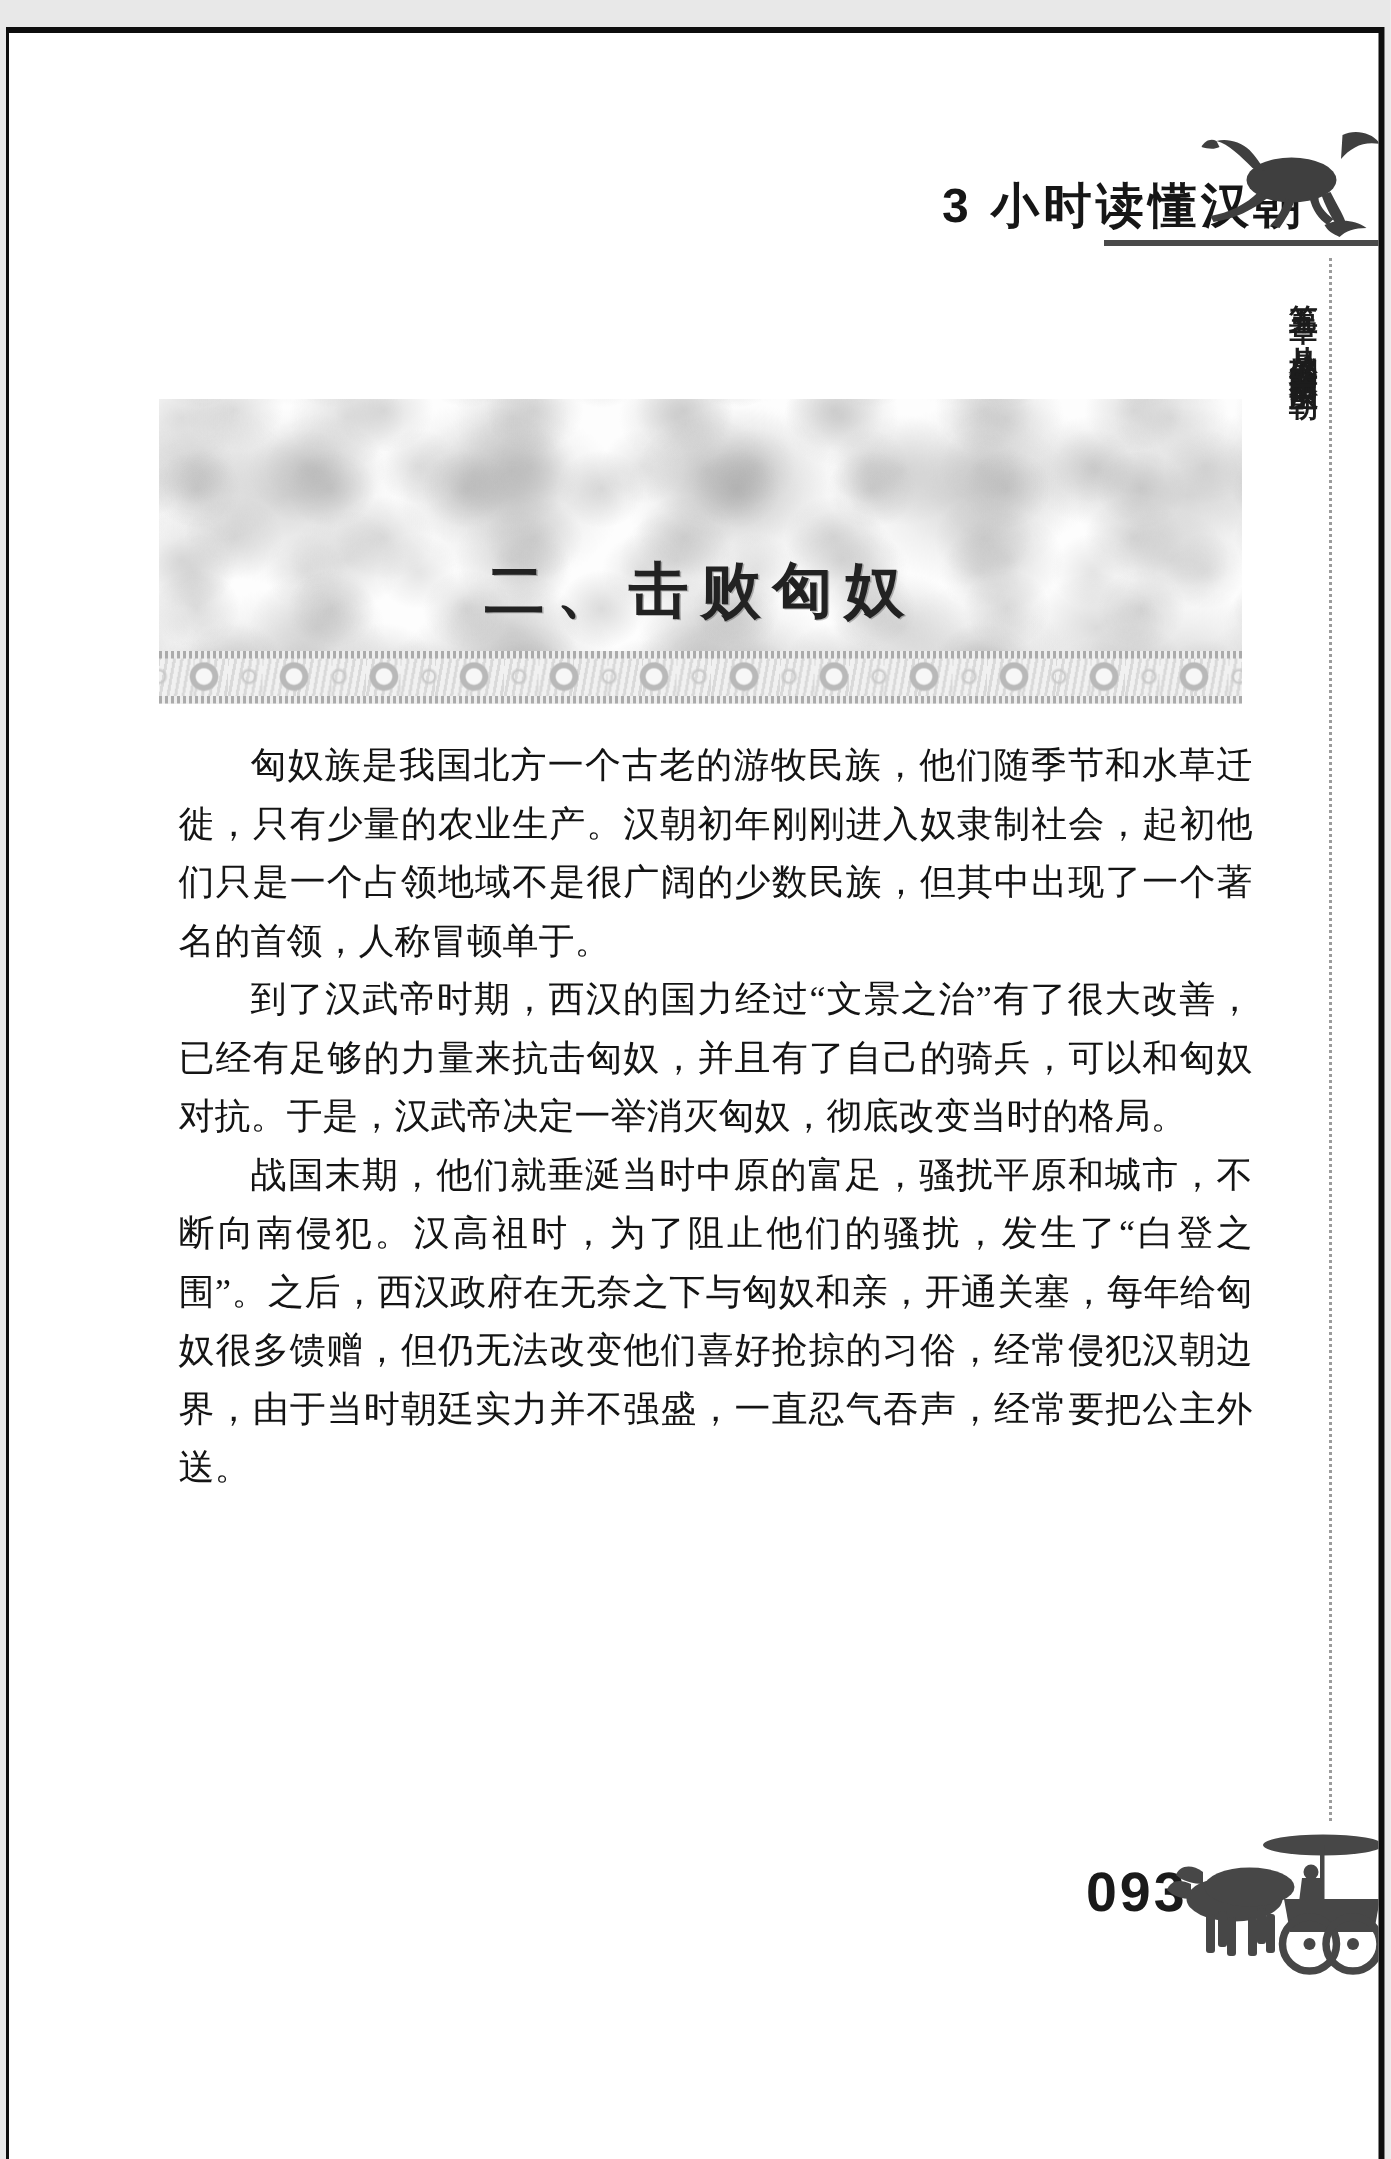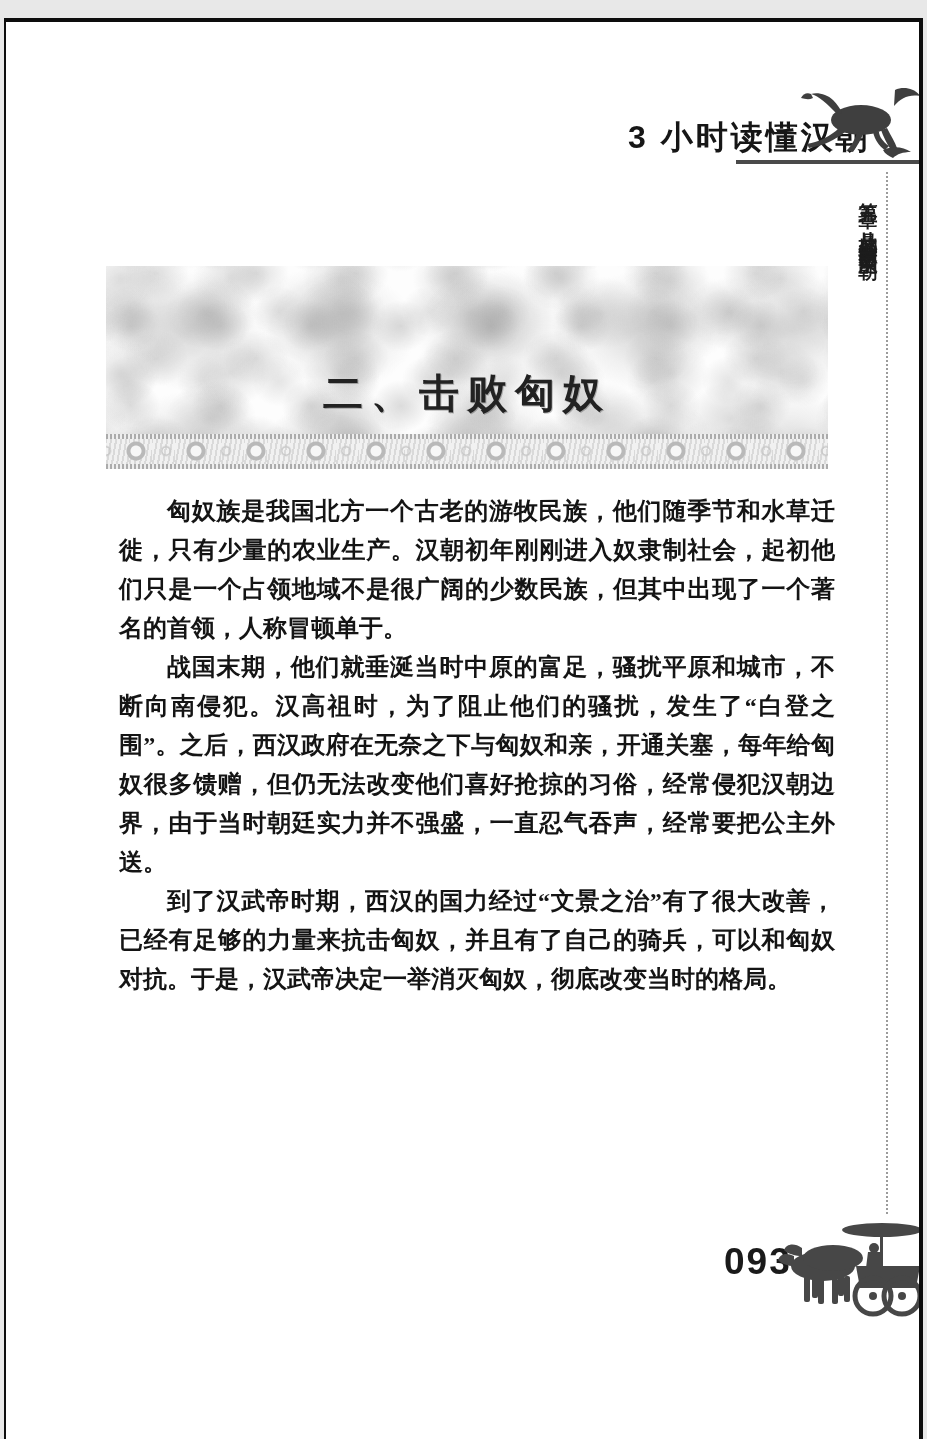--- a/index.html
+++ b/index.html
@@ -136,21 +136,21 @@
   .body-text {
     position: absolute;
     left: 113px;
     top: 470px;
     width: 716px;
     color: #141414;
     font-size: 24px;
     line-height: 39px;
     text-align: justify;
   }
-  .body-text p { text-indent: 2em; margin: 0; font-weight: 700; }
+  .body-text p { text-indent: 2em; margin: 0; font-weight: 400; }
 
   
   .page-number {
     position: absolute;
     left: 718px;
     top: 1219px;
     font-family: "Liberation Sans", sans-serif;
     font-weight: bold;
     font-size: 37px;
     letter-spacing: 2px;
@@ -200,22 +200,22 @@
 
   <div class="banner">
     <div class="banner-floral">
       <div class="section-title">二、击败匈奴</div>
     </div>
     <div class="banner-ornament"></div>
   </div>
 
   <div class="body-text">
     <p>匈奴族是我国北方一个古老的游牧民族，他们随季节和水草迁徙，只有少量的农业生产。汉朝初年刚刚进入奴隶制社会，起初他们只是一个占领地域不是很广阔的少数民族，但其中出现了一个著名的首领，人称冒顿单于。</p>
+    <p>到了汉武帝时期，西汉的国力经过“文景之治”有了很大改善，已经有足够的力量来抗击匈奴，并且有了自己的骑兵，可以和匈奴对抗。于是，汉武帝决定一举消灭匈奴，彻底改变当时的格局。</p>
     <p>战国末期，他们就垂涎当时中原的富足，骚扰平原和城市，不断向南侵犯。汉高祖时，为了阻止他们的骚扰，发生了“白登之围”。之后，西汉政府在无奈之下与匈奴和亲，开通关塞，每年给匈奴很多馈赠，但仍无法改变他们喜好抢掠的习俗，经常侵犯汉朝边界，由于当时朝廷实力并不强盛，一直忍气吞声，经常要把公主外送。</p>
-    <p>到了汉武帝时期，西汉的国力经过“文景之治”有了很大改善，已经有足够的力量来抗击匈奴，并且有了自己的骑兵，可以和匈奴对抗。于是，汉武帝决定一举消灭匈奴，彻底改变当时的格局。</p>
   </div>
 
   <div class="page-number">093</div>
 
   <svg class="horse-cart" viewBox="0 0 150 115">
     <g fill="#474747">
 
       <ellipse cx="104" cy="22" rx="40" ry="7"></ellipse>
       <rect x="102" y="22" width="3" height="48"></rect>
 

